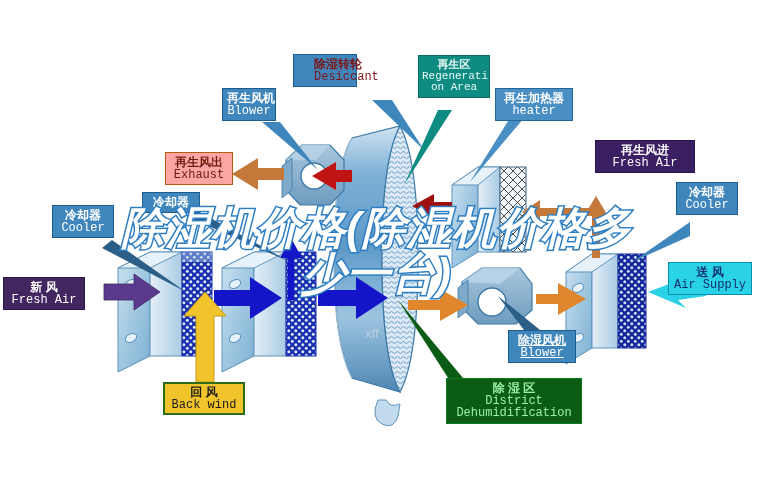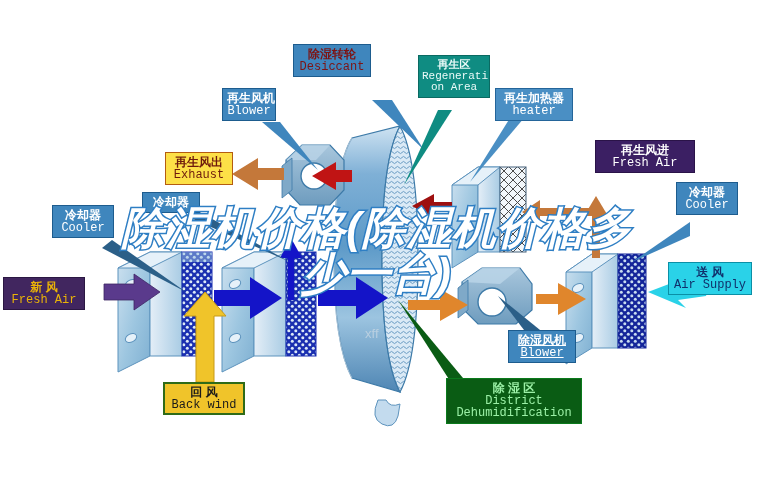--- a/index.html
+++ b/index.html
@@ -11,24 +11,24 @@
   
   .lbl{position:absolute;box-sizing:border-box;text-align:center;
        line-height:1.05;white-space:nowrap;z-index:30;}
   .lbl .cn{display:block;font-weight:bold;}
   .lbl .en{display:block;font-family:"Liberation Mono","DejaVu Sans Mono",monospace;}
 
   
   .lbl-blue{background:#3f86bd;border:1px solid #1d5c8e;color:#ffffff;}
   .lbl-blue2{background:#4a8fc4;border:1px solid #24659a;color:#ffffff;}
   .lbl-darkred{color:#7d1414;}
-  .lbl-orange{background:#fde047;border:1px solid #b45c10;color:#6e1a0c;}
+  .lbl-orange{background:#fca5a5;border:1px solid #b45c10;color:#6e1a0c;}
   .lbl-teal{background:#0f8c82;border:1px solid #0a6a62;color:#eafaf8;}
   .lbl-purple{background:#3b1f63;border:1px solid #2a1348;color:#ffffff;}
-  .lbl-purple2{background:#41265f;border:1px solid #2b1742;color:#eab308;}
+  .lbl-purple2{background:#41265f;border:1px solid #2b1742;color:#ffffff;}
   .lbl-cyan{background:#2ad2e8;border:1px solid #0b8fa6;color:#10306b;}
   .lbl-yellow{background:#f0c42a;border:2px solid #2f6b18;color:#1a1a1a;}
   .lbl-green{background:#0a5c14;border:1px solid #0a7a1c;color:#9bf0a6;}
 
   
   #wm{position:absolute;left:0;top:205px;width:753px;z-index:60;
       text-align:center;font-weight:bold;font-style:italic;
       font-size:44px;line-height:46px;letter-spacing:1px;
       color:#ffffff;
       -webkit-text-stroke:3px #2f7fc4;
@@ -218,21 +218,21 @@
       <path d="M102 248 L112 240 L186 292 Z" fill="#2b5f88"></path>
 
       <path d="M186 216 L196 210 L290 262 Z" fill="#2b5f88"></path>
 
       <path d="M524 330 L540 330 L498 296 Z" fill="#2b5f88"></path>
 
       <path d="M452 384 L468 384 L398 300 Z" fill="#0a5c14"></path>
     </g>
   </svg>
 
-  <div class="lbl lbl-blue lbl-darkred" style="left:293px;top:44px;width:78px;padding:3px 0;font-size:12px;">
+  <div class="lbl lbl-blue lbl-darkred" style="left:293px;top:54px;width:64px;padding:3px 20px;font-size:12px;">
     <span class="cn">除湿转轮</span>
     <span class="en">Desiccant</span>
   </div>
 
   <div class="lbl lbl-blue" style="left:222px;top:88px;width:54px;padding:3px 4px;font-size:12px;">
     <span class="cn">再生风机</span>
     <span class="en">Blower</span>
   </div>
 
   <div class="lbl lbl-orange" style="left:165px;top:152px;width:68px;padding:3px 4px;font-size:12px;">

